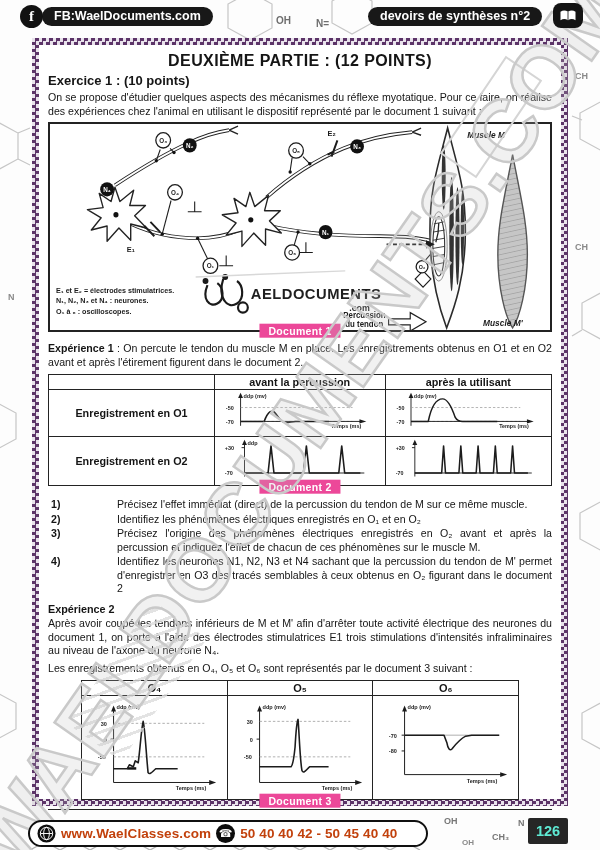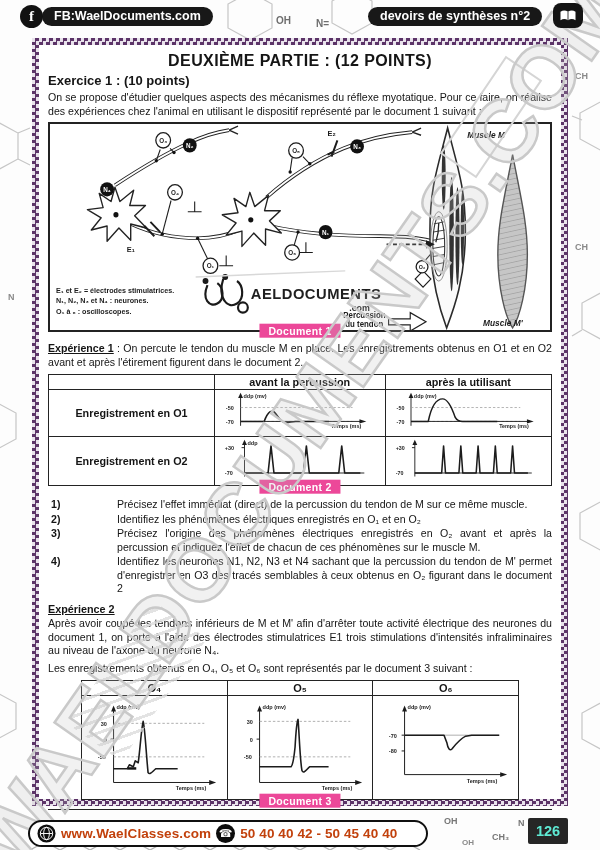--- a/index.html
+++ b/index.html
@@ -31,21 +31,21 @@
   .exercise   { margin-top:3px; font-size:13px; font-weight:bold; }
   .para { margin-top:3px; font-size:10.6px; line-height:1.28; text-align:justify; }
 
   
   .doc1 { position:relative; margin-top:4px; border:2.5px solid #232323; height:210px; background:#fff; }
   .doc1 svg { display:block; width:100%; height:100%; }
   .doc-badge { position:absolute; left:50%; bottom:0; transform:translate(-50%,55%); background:#ec4899;
                color:#fff; font-weight:bold; font-size:10.5px; padding:1px 9px; letter-spacing:.3px; z-index:6; white-space:nowrap; }
 
   .exp-line { margin-top:10px; font-size:10.6px; line-height:1.28; text-align:justify; }
-  .exp-title { font-weight:bold; text-decoration:underline; }
+  .exp-title { font-weight:bold; }
 
   
   .doc2-wrap { position:relative; margin-top:5px; }
   table.doctab { border-collapse:collapse; width:100%; }
   table.doctab td, table.doctab th { border:1.6px solid #232323; }
   .doc2-head { font-size:10.8px; font-weight:bold; text-align:center; height:15px; }
   .row-label { font-size:10.8px; font-weight:bold; text-align:center; width:166px; vertical-align:middle; }
   .graph-cell { padding:1px 2px; vertical-align:middle; text-align:center; }
 
   

